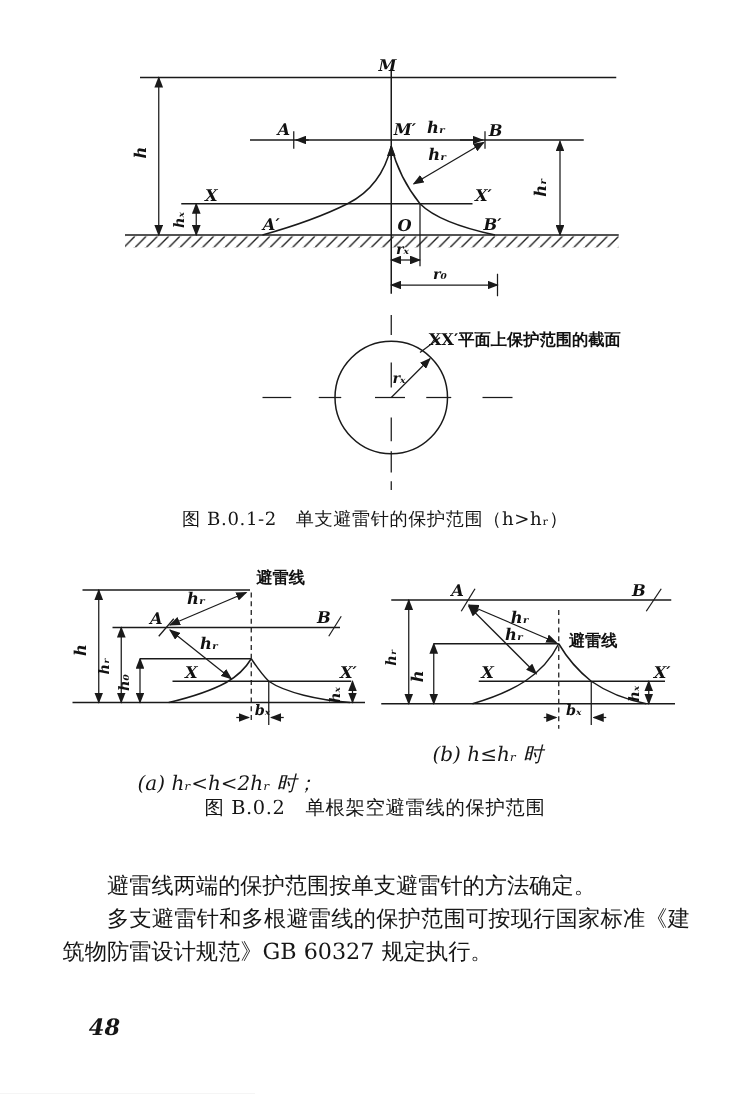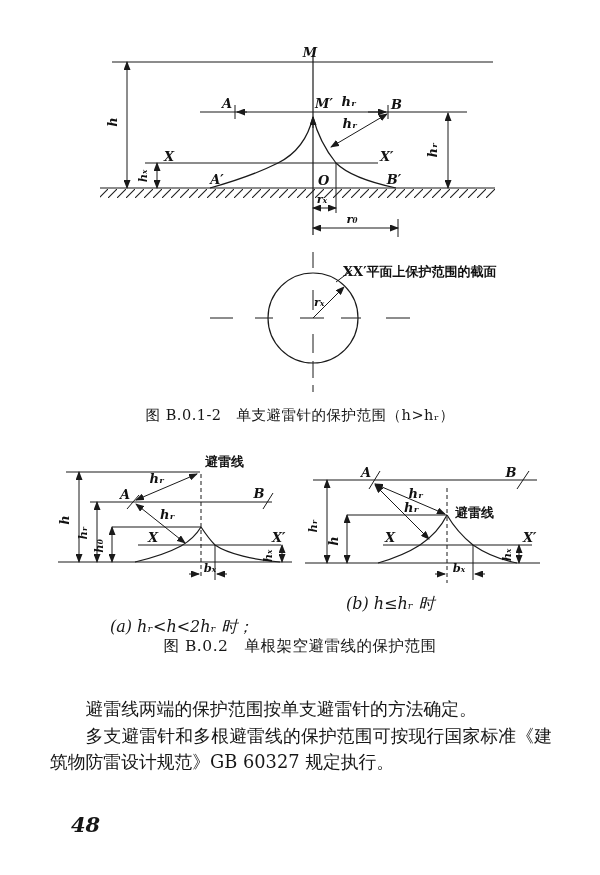--- a/index.html
+++ b/index.html
@@ -16,21 +16,21 @@
   text.its { font-family:"DejaVu Serif","DejaVu Sans",serif; font-style:italic; font-weight:600; font-size:11.5px; fill:#111; }
   text.cjk { font-family:"DejaVu Serif","Liberation Serif",serif; font-weight:600; font-size:13px; fill:#111; }
   .caption { position:absolute; left:0; width:600px; text-align:center; }
   .fig1-caption { top:406px; font-size:14.5px; letter-spacing:.5px; }
   .fig2-caption { top:636px; font-size:15.5px; letter-spacing:.5px;text-align:center; }
   .subcap { position:absolute; font-size:16px;font-style:italic; }
   .subcap-a { left:110px; top:617px; }
   .subcap-b { left:346px; top:594px; }
   .bodytext { position:absolute; left:50px; top:664px; width:502px;margin-top:32px; }
   .bodytext p { margin:0; font-size:17.8px; line-height:26.5px; text-indent:2em; text-align:justify; }
-  .pageno { position:absolute; left:71px; top:812px; font-size:21px; font-style:italic; font-weight:600; }
+  .pageno { position:absolute; left:71px; top:812px; font-size:18px; font-style:italic; font-weight:600; }
 </style>
 </head>
 <body>
 
 <div class="page">
 
 <svg class="canvas" width="600" height="875" viewBox="0 0 600 875">
   <defs>
     <marker id="ah" markerWidth="9" markerHeight="7" refX="8" refY="3.5" orient="auto-start-reverse" markerUnits="userSpaceOnUse">
       <path d="M0,0 L9,3.5 L0,7 Z" fill="#1a1a1a"></path>

